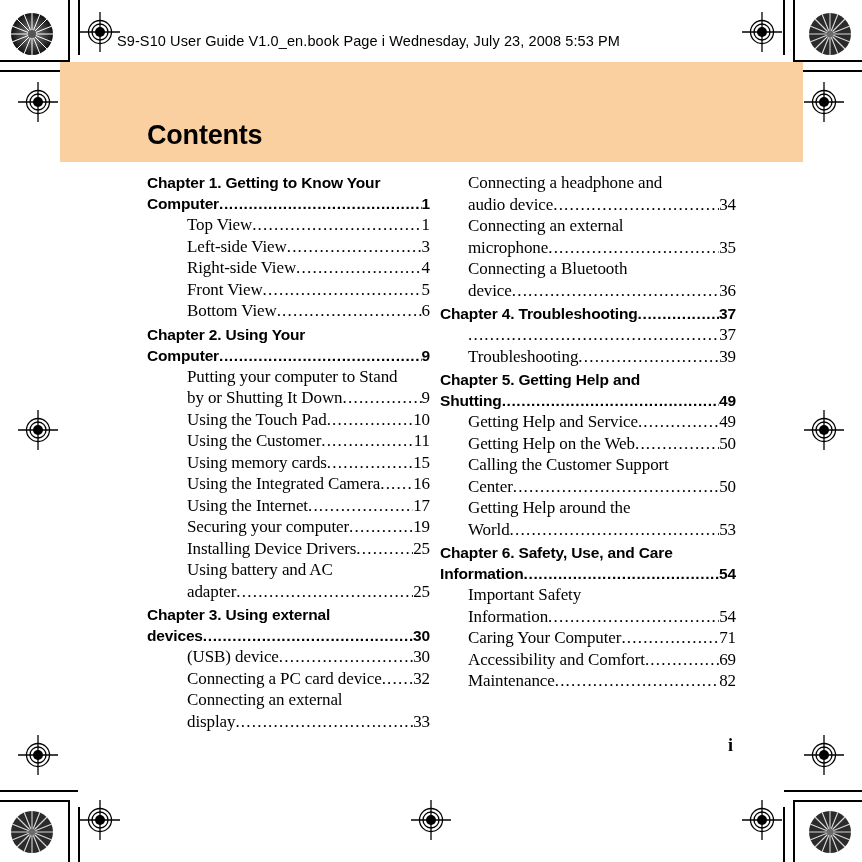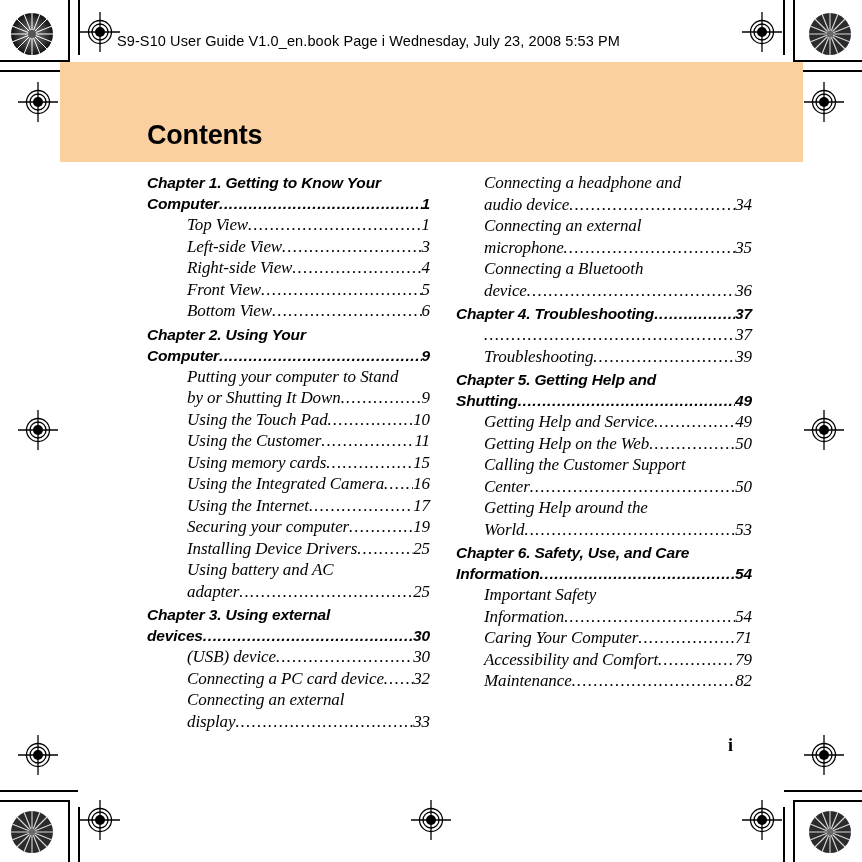--- a/index.html
+++ b/index.html
@@ -63,21 +63,21 @@
     font-size: 27px;
     letter-spacing: -0.2px;
   }
 
   
   .toc-col {
     position: absolute;
     top: 172px;
   }
   .toc-col.left  { left: 147px;  width: 283px; }
-  .toc-col.right { left: 456px;  width: 296px; }
+  .toc-col.right { left: 440px;  width: 296px; }
 
   .entry {
     position: relative;
     display: block;
   }
 
   
   .entry.chapter {
     font-family: "Liberation Sans", sans-serif;
     font-weight: bold;
@@ -96,21 +96,20 @@
     margin-left: 40px;
     letter-spacing: -0.1px;
   }
   .toc-col.right .entry.section { margin-left: 28px; }
 
   
   .ln {
     display: flex;
     align-items: flex-start;
     width: 100%;
-    font-style: italic;
   }
   .ln .txt {
     white-space: pre;
     flex: 0 0 auto;
   }
   .ln .leader {
     flex: 1 1 auto;
     overflow: hidden;
     white-space: nowrap;
     min-width: 0;
@@ -619,21 +618,21 @@
       <div class="ln">
         <span class="txt">Caring Your Computer</span>
         <span class="leader"> ........................................................................................................................</span>
         <span class="pg">71</span>
       </div>
     </div>
     <div class="entry section">
       <div class="ln">
         <span class="txt">Accessibility and Comfort</span>
         <span class="leader"> ........................................................................................................................</span>
-        <span class="pg">79</span>
+        <span class="pg">69</span>
       </div>
     </div>
     <div class="entry section">
       <div class="ln">
         <span class="txt">Maintenance</span>
         <span class="leader"> ........................................................................................................................</span>
         <span class="pg">82</span>
       </div>
     </div>
   </div>

